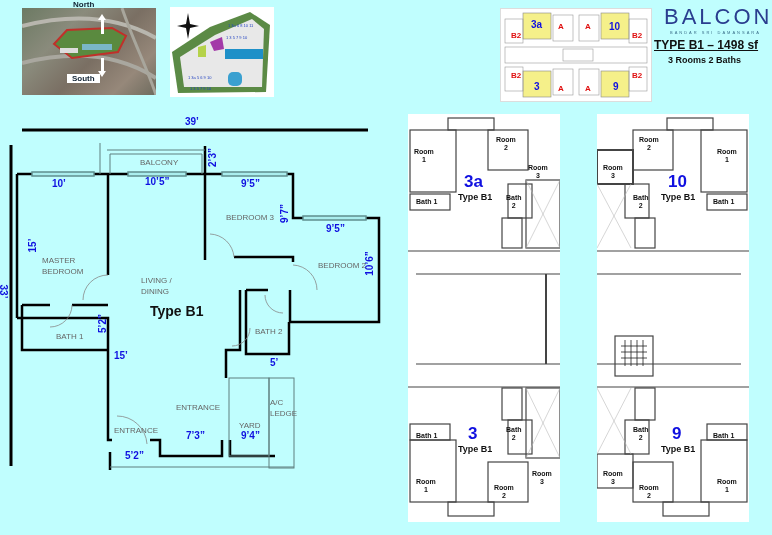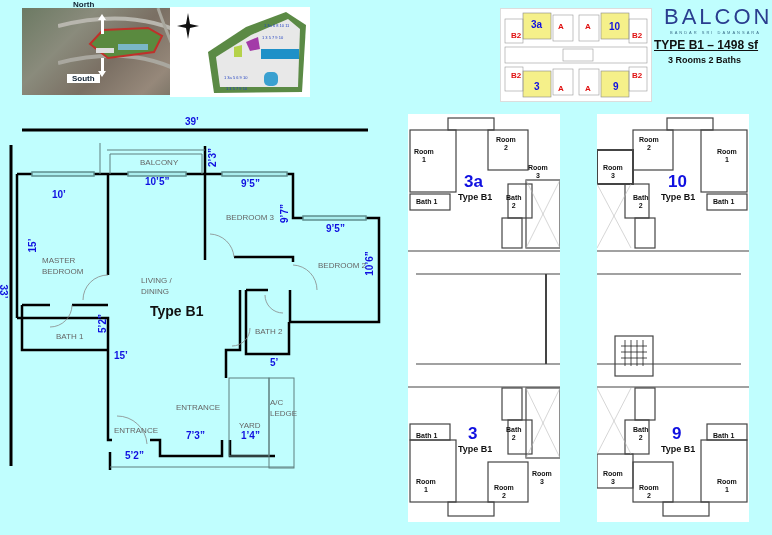--- a/index.html
+++ b/index.html
@@ -1,18 +1,18 @@
 <!DOCTYPE html>
 <html><head>
 <meta charset="utf-8">
 <style>
   html,body{margin:0;padding:0;}
   body{width:772px;height:535px;background:#c0fefe;position:relative;overflow:hidden;font-family:"Liberation Sans",sans-serif;}
   .abs{position:absolute;}
-  .photo{position:absolute;overflow:hidden;padding-left:36px;}
+  .photo{position:absolute;overflow:hidden;}
   .dim{position:absolute;color:#1010e0;font-weight:bold;font-size:10px;font-family:"Liberation Sans",sans-serif;white-space:nowrap;}
   .room{position:absolute;color:#666;font-size:8px;text-align:left;white-space:pre-line;line-height:11px;font-family:"Liberation Sans",sans-serif;}
   .plan-title{position:absolute;font-weight:bold;font-size:14px;color:#111;}
   .unit-panel{position:absolute;background:#fff;}
   .unit-lbl{position:absolute;font-size:7px;font-weight:bold;color:#111;text-align:center;white-space:pre-line;line-height:8px;}
   .unit-num{position:absolute;font-size:17px;font-weight:bold;color:#1010e0;text-align:center;}
   .unit-type{position:absolute;font-size:9px;font-weight:bold;color:#111;text-align:center;}
   .brand{position:absolute;font-size:22px;letter-spacing:3px;color:#2a3d8f;font-family:"Liberation Sans",sans-serif;}
   .brand-sub{position:absolute;font-size:4px;letter-spacing:2px;color:#3a6f8a;}
   .type-head{position:absolute;font-weight:bold;font-size:12px;color:#111;text-decoration:underline;white-space:nowrap;}
@@ -156,34 +156,34 @@
       <path d="M293,155 A25,25 0 0 1 317,180"></path>
       <path d="M72,195 A22,22 0 0 1 50,217"></path>
       <path d="M265,185 A18,18 0 0 0 283,203"></path>
       <path d="M117,306 A30,30 0 0 1 147,334"></path>
       <path d="M250,218 A18,18 0 0 1 232,236"></path>
     </g>
   </svg>
 
   <div class="dim" style="left:185px;top:6px;">39’</div>
   <div class="dim" style="left:-3px;top:176px;transform:rotate(90deg);">33’</div>
-  <div class="dim" style="left:52px;top:79px;">10’</div>
+  <div class="dim" style="left:52px;top:68px;">10’</div>
   <div class="dim" style="left:145px;top:66px;">10’5”</div>
   <div class="dim" style="left:203px;top:42px;transform:rotate(-90deg);">2’3”</div>
   <div class="dim" style="left:241px;top:68px;">9’5”</div>
   <div class="dim" style="left:275px;top:98px;transform:rotate(-90deg);">9’7”</div>
   <div class="dim" style="left:326px;top:113px;">9’5”</div>
   <div class="dim" style="left:357px;top:148px;transform:rotate(-90deg);">10’6”</div>
   <div class="dim" style="left:26px;top:130px;transform:rotate(-90deg);">15’</div>
   <div class="dim" style="left:93px;top:208px;transform:rotate(-90deg);">5’2”</div>
   <div class="dim" style="left:114px;top:240px;">15’</div>
   <div class="dim" style="left:270px;top:247px;">5’</div>
   <div class="dim" style="left:125px;top:340px;">5’2”</div>
   <div class="dim" style="left:186px;top:320px;">7’3”</div>
-  <div class="dim" style="left:241px;top:320px;">1’4”</div>
+  <div class="dim" style="left:241px;top:320px;">9’4”</div>
 
   <div class="room" style="left:140px;top:47px;">BALCONY</div>
   <div class="room" style="left:42px;top:118px;margin-top:27px;">MASTER
 BEDROOM</div>
   <div class="room" style="left:226px;top:102px;">BEDROOM 3</div>
   <div class="room" style="left:318px;top:150px;">BEDROOM 2</div>
   <div class="room" style="left:141px;top:165px;">LIVING /
 DINING</div>
   <div class="plan-title" style="left:150px;top:193px;">Type B1</div>
   <div class="room" style="left:56px;top:221px;">BATH 1</div>

